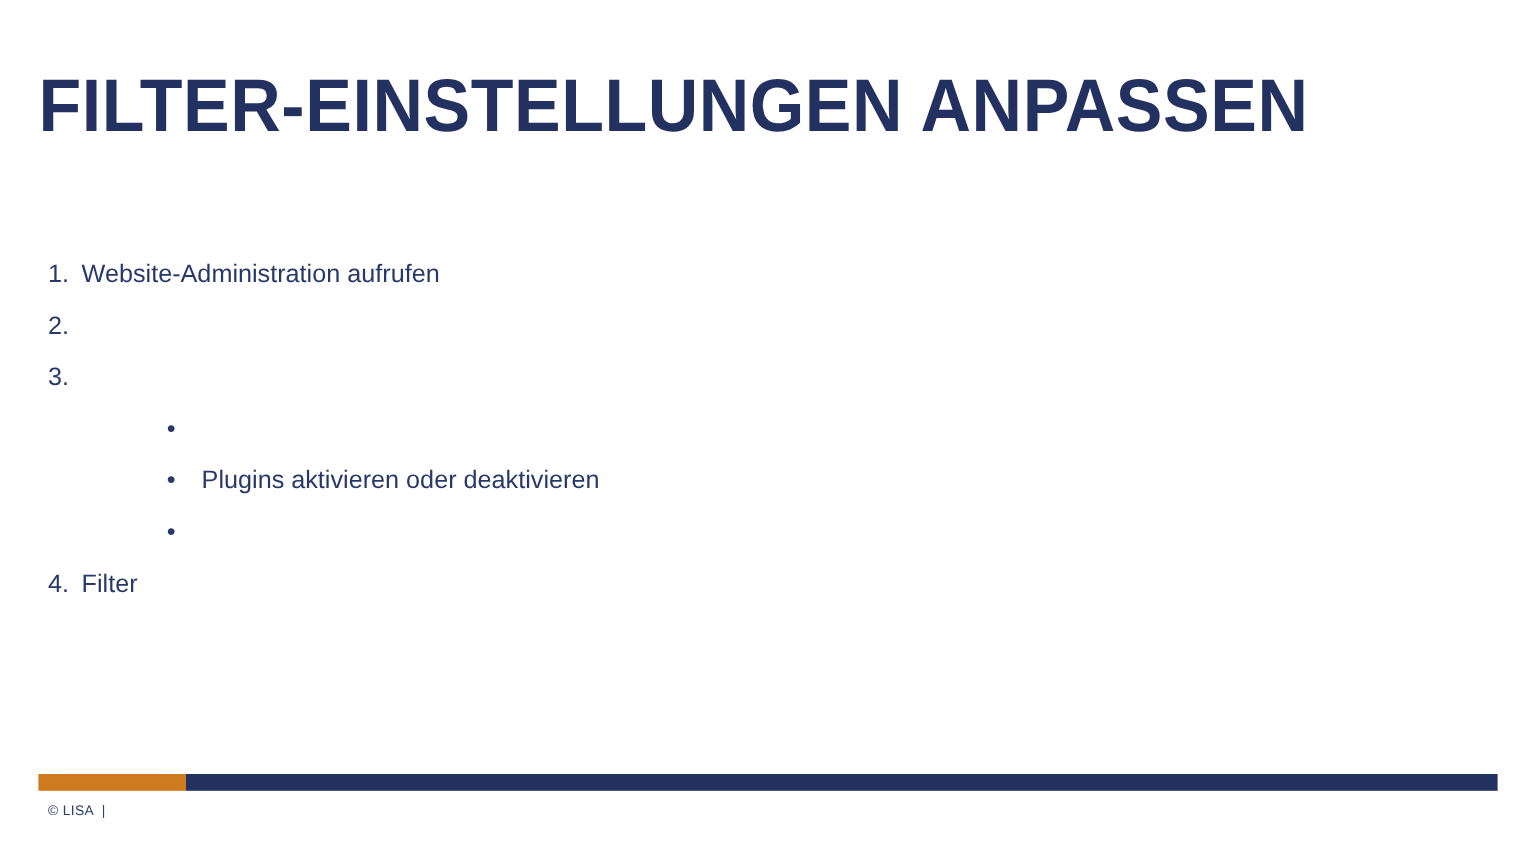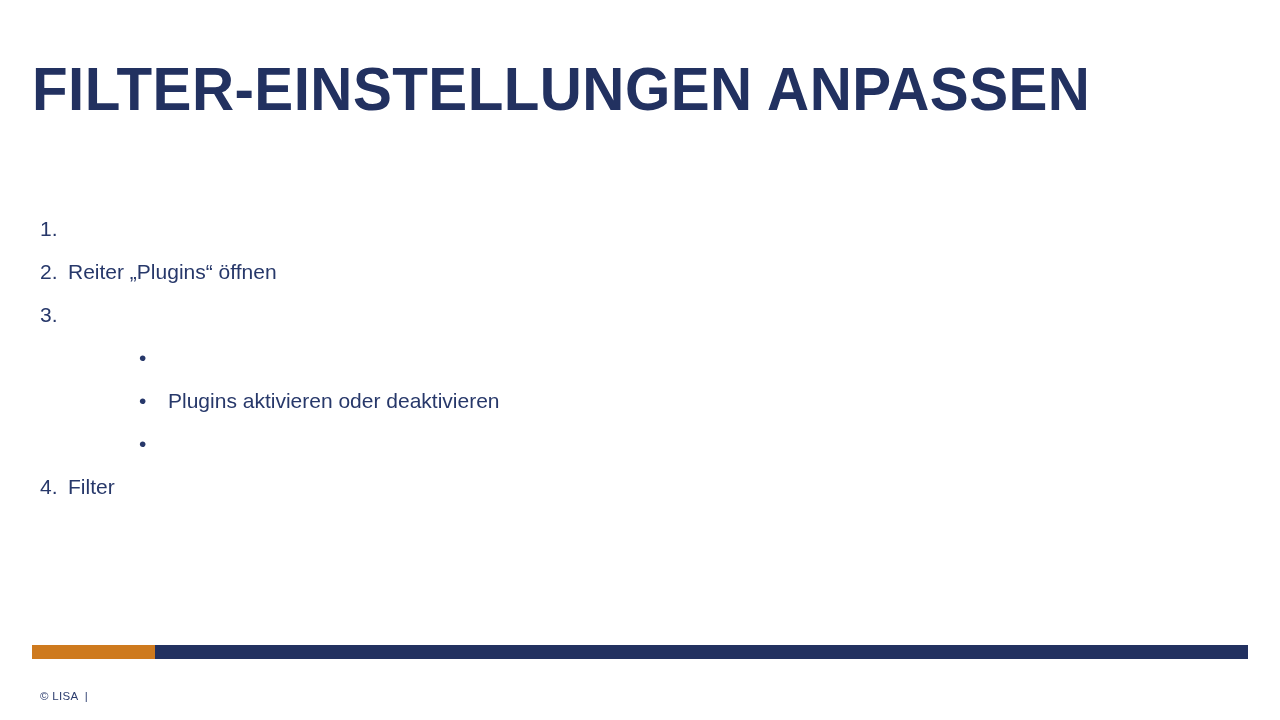--- a/index.html
+++ b/index.html
@@ -104,44 +104,44 @@
   .footer-bar .seg-main {
     flex: 1 1 auto;
     height: 100%;
     background: #223160;
   }
 
   
   .copyright {
     position: absolute;
     left: 40px;
-    top: 688px;
+    top: 668px;
     font-size: 11.5px;
     line-height: 16px;
     color: #2c3d6e;
     letter-spacing: 0.3px;
     white-space: pre;
   }
 </style>
 </head>
 <body>
 
 <div class="slide">
 
   <h1 class="slide-title">Filter-Einstellungen anpassen</h1>
 
   <div class="body-block">
 
     <div class="numbered-item">
       <span class="marker">1.</span>
+      <span>Website-Administration aufrufen</span>
     </div>
 
     <div class="numbered-item">
       <span class="marker">2.</span>
-      <span>Reiter „Plugins“ öffnen</span>
     </div>
 
     <div class="numbered-item">
       <span class="marker">3.</span>
     </div>
 
     <div class="bullet-item">
       <span class="dot">•</span>
     </div>
 

